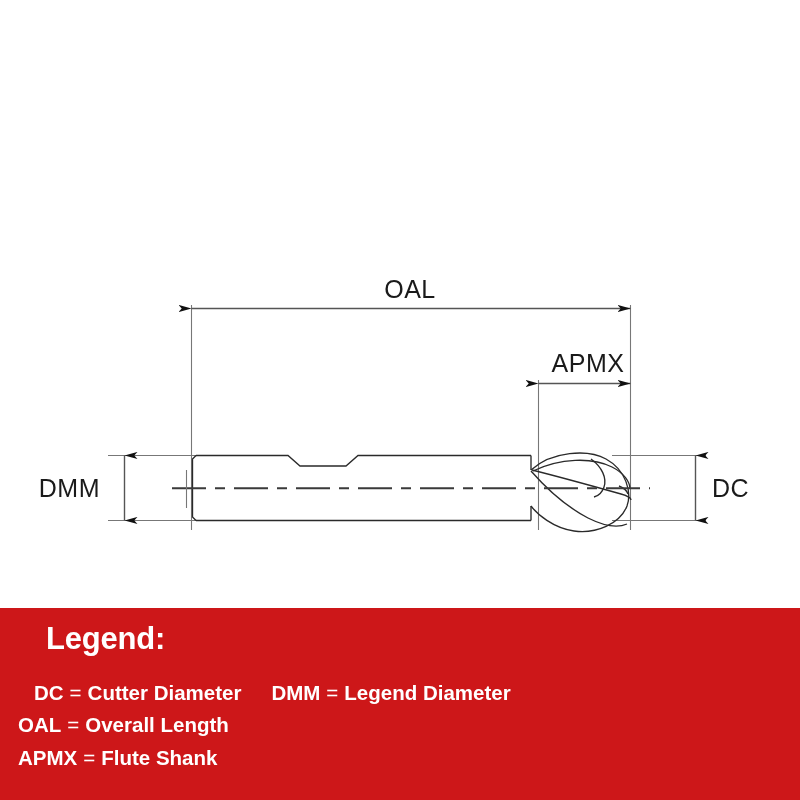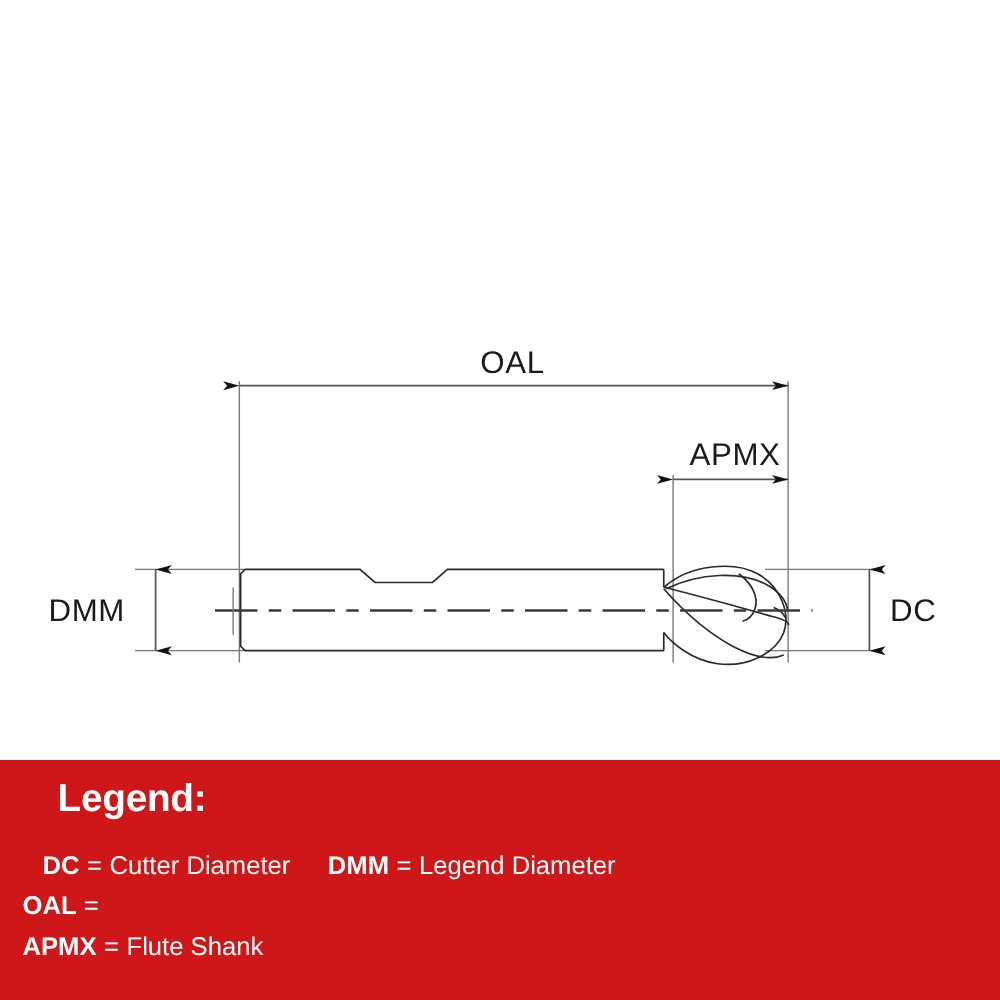--- a/index.html
+++ b/index.html
@@ -83,21 +83,21 @@
     margin-left: 30px;
   }
   .legend-code {
     font-weight: bold;
     margin-right: 6px;
   }
   .legend-eq {
     margin-right: 6px;
   }
   .legend-desc {
-    font-weight: normal;
+    font-weight: bold;
   }
   .row-dc  { padding-left: 16px; }
   .row-oal { padding-left: 0px; }
   .row-apmx{ padding-left: 0px; }
 </style>
 </head>
 <body>
 
 <div id="page">
 
@@ -220,20 +220,21 @@
           <span class="legend-code">DMM</span>
           <span class="legend-eq">=</span>
           <span class="legend-desc">Legend Diameter</span>
         </span>
       </div>
 
       <div class="legend-row row-oal">
         <span class="legend-entry">
           <span class="legend-code">OAL</span>
           <span class="legend-eq">=</span>
+          <span class="legend-desc">Overall Length</span>
         </span>
       </div>
 
       <div class="legend-row row-apmx">
         <span class="legend-entry">
           <span class="legend-code">APMX</span>
           <span class="legend-eq">=</span>
           <span class="legend-desc">Flute Shank</span>
         </span>
       </div>

